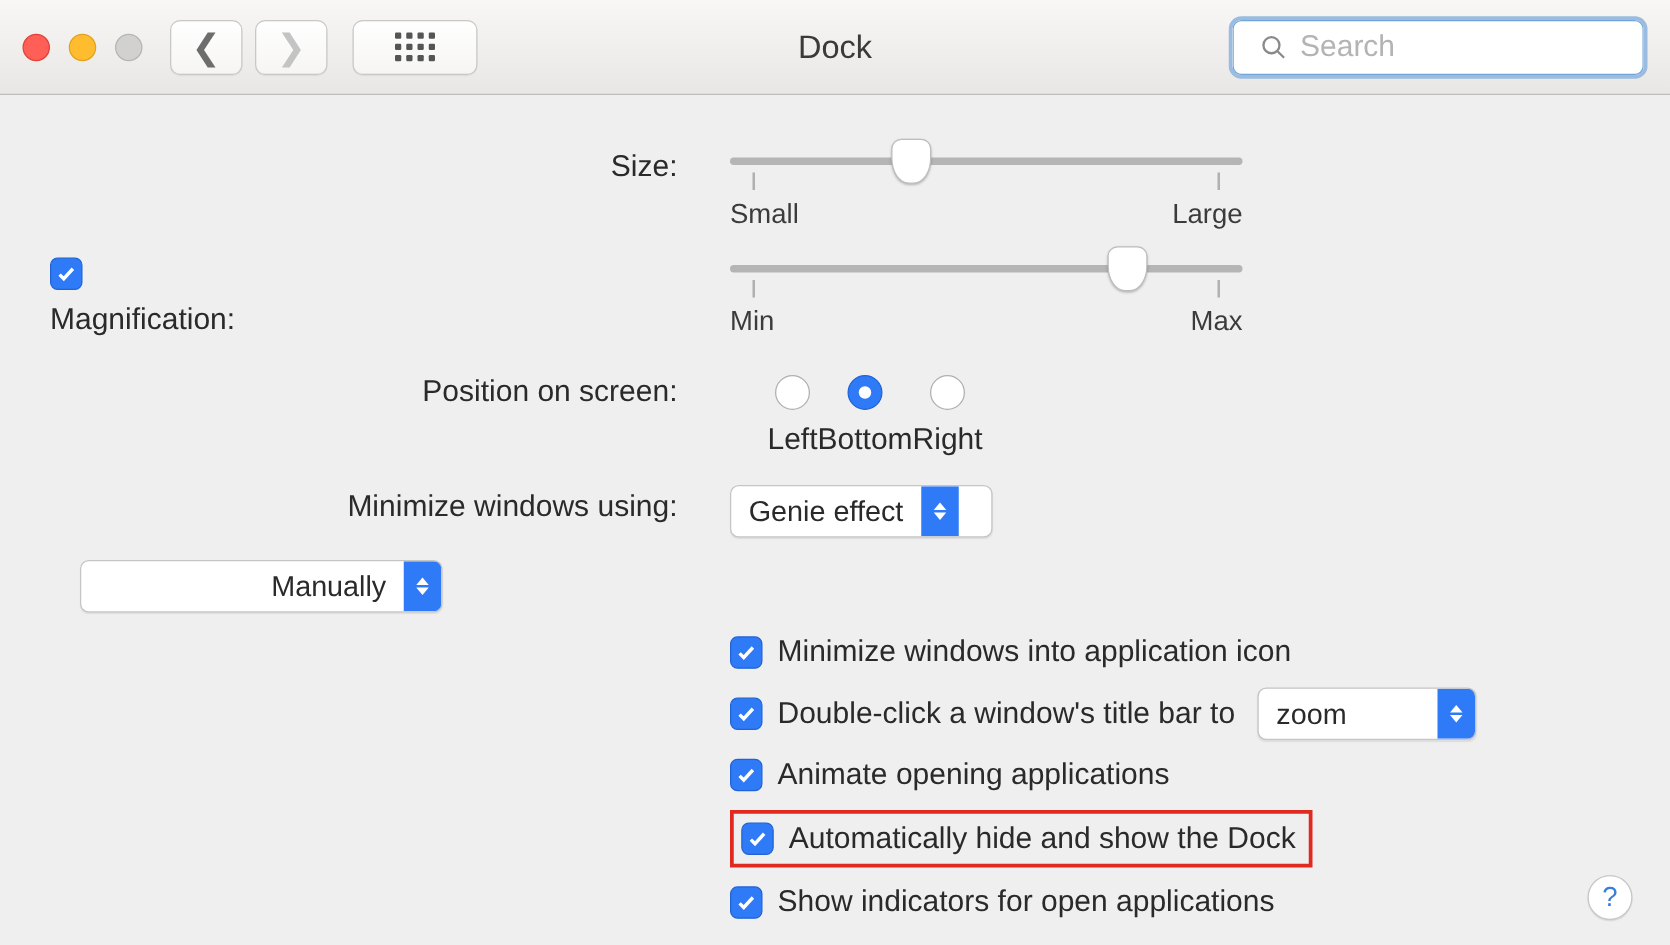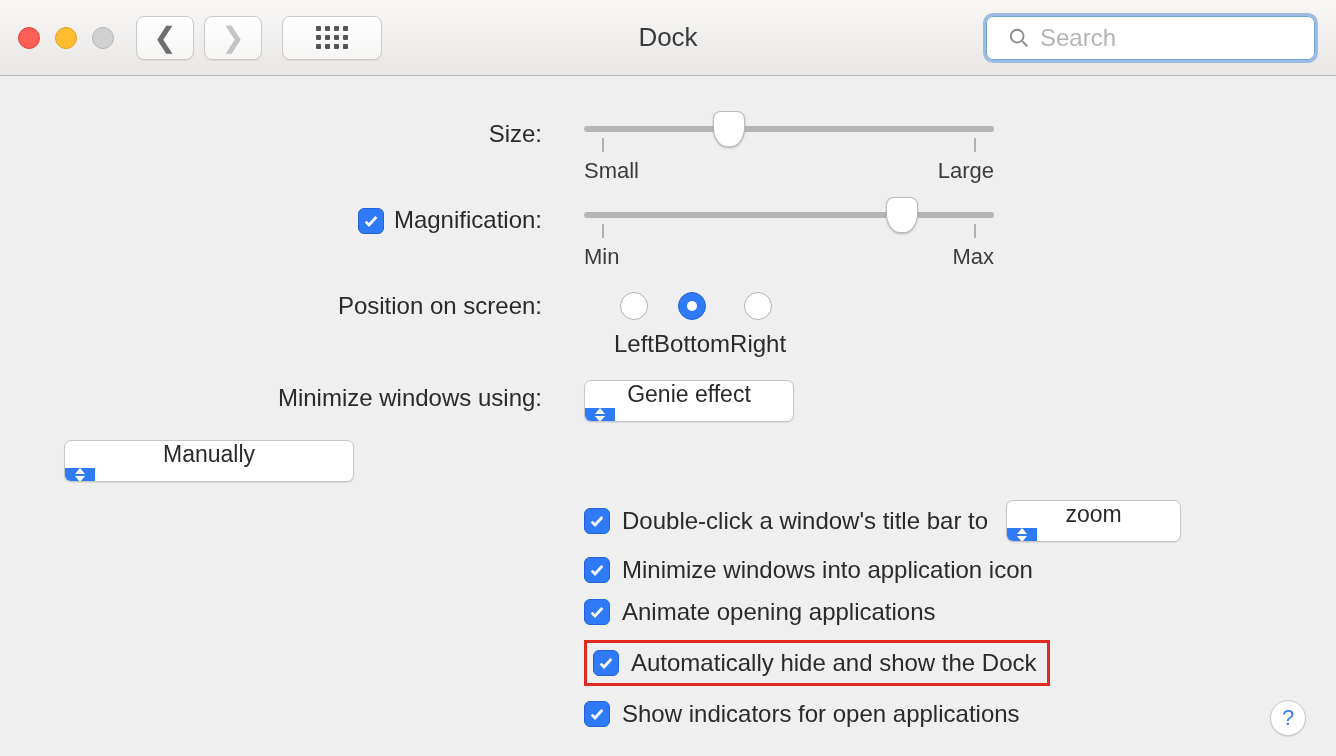--- a/index.html
+++ b/index.html
@@ -71,21 +71,21 @@
   .content { padding: 40px 40px 20px 40px; font-size:24px; color:#2a2a2a;}
   .row {
     display:flex; align-items:flex-start;
     margin-bottom: 18px;
   }
   .label-col {
     width: 520px; text-align:right; padding-right: 18px;
     padding-top: 4px;
   }
   .ctrl-col { flex:1; position:relative;margin-left:24px;}
-  .label-with-cb { display:inline-flex; align-items:flex-end; gap:10px; justify-content:flex-end; width:100%;}
+  .label-with-cb { display:inline-flex; align-items:flex-start; gap:10px; justify-content:flex-end; width:100%;flex-direction:column;}
 
   
   .slider { position:relative; width: 410px; height: 60px; }
   .track {
     position:absolute; top:10px; left:0; right:0; height:6px;
     background:#b5b5b5; border-radius:3px;
   }
   .tick-l, .tick-r {
     position:absolute; top:22px; width:2px; height:14px; background:#b0b0b0;
   }
@@ -119,21 +119,20 @@
   .radio.sel { background:#2f7af6; border-color:#1f63d6;}
   .radio.sel::after { content:""; width:10px; height:10px; background:#fff; border-radius:50%;}
 
   
   .select {
     display:inline-flex; align-items:center;
     height:42px;
     border:1px solid #c5c5c5; border-radius:7px;
     background:#fff; overflow:hidden;
     box-shadow: 0 1px 1px rgba(0,0,0,0.08);
-    flex-direction: column;
   }
   .select .sel-text { padding:0 14px; font-size:23px;}
   .select .sel-arrows {
     width:30px; align-self:stretch;
     background:#2f7af6;
     display:flex; flex-direction:column; align-items:center; justify-content:center;
     gap:2px;
   }
   .sel-arrows .a { width:0;height:0;border-left:5px solid transparent;border-right:5px solid transparent;}
   .sel-arrows .up { border-bottom:6px solid #fff;}
@@ -272,33 +271,42 @@
         <span class="sel-arrows">
             <span class="a up"></span>
             <span class="a dn"></span>
           </span>
       </div>
     </div>
   </div>
 
   <div class="row">
     <div class="ctrl-col">
-      <div class="select" style="width:290px;">
+      <div class="select" style="width:290px;text-align:right;">
         <span class="sel-text" style="flex:1">Manually</span>
         <span class="sel-arrows">
             <span class="a up"></span>
             <span class="a dn"></span>
           </span>
       </div>
     </div>
   </div>
 
   <div class="row">
     <div class="label-col"></div>
     <div class="ctrl-col">
+
+      <div class="cb-line">
+        <span class="cb checked">
+          <svg width="16" height="16" viewBox="0 0 24 24" fill="none" stroke-width="4">
+              <polyline points="4,13 9,18 20,6"></polyline>
+            </svg>
+        </span>
+        <span>Minimize windows into application icon</span>
+      </div>
 
       <div class="cb-line">
         <span class="cb checked">
           <svg width="16" height="16" viewBox="0 0 24 24" fill="none" stroke-width="4">
               <polyline points="4,13 9,18 20,6"></polyline>
             </svg>
         </span>
         <span>Double-click a window's title bar to</span>
         <div class="select inline-select" style="width:175px;">
           <span class="sel-text" style="flex:1">zoom</span>
@@ -308,29 +316,20 @@
             </span>
         </div>
       </div>
 
       <div class="cb-line">
         <span class="cb checked">
           <svg width="16" height="16" viewBox="0 0 24 24" fill="none" stroke-width="4">
               <polyline points="4,13 9,18 20,6"></polyline>
             </svg>
         </span>
-        <span>Minimize windows into application icon</span>
-      </div>
-
-      <div class="cb-line">
-        <span class="cb checked">
-          <svg width="16" height="16" viewBox="0 0 24 24" fill="none" stroke-width="4">
-              <polyline points="4,13 9,18 20,6"></polyline>
-            </svg>
-        </span>
         <span>Animate opening applications</span>
       </div>
 
       <div class="cb-line highlight-box" style="display:inline-flex;">
         <span class="cb checked">
           <svg width="16" height="16" viewBox="0 0 24 24" fill="none" stroke-width="4">
               <polyline points="4,13 9,18 20,6"></polyline>
             </svg>
         </span>
         <span>Automatically hide and show the Dock</span>

